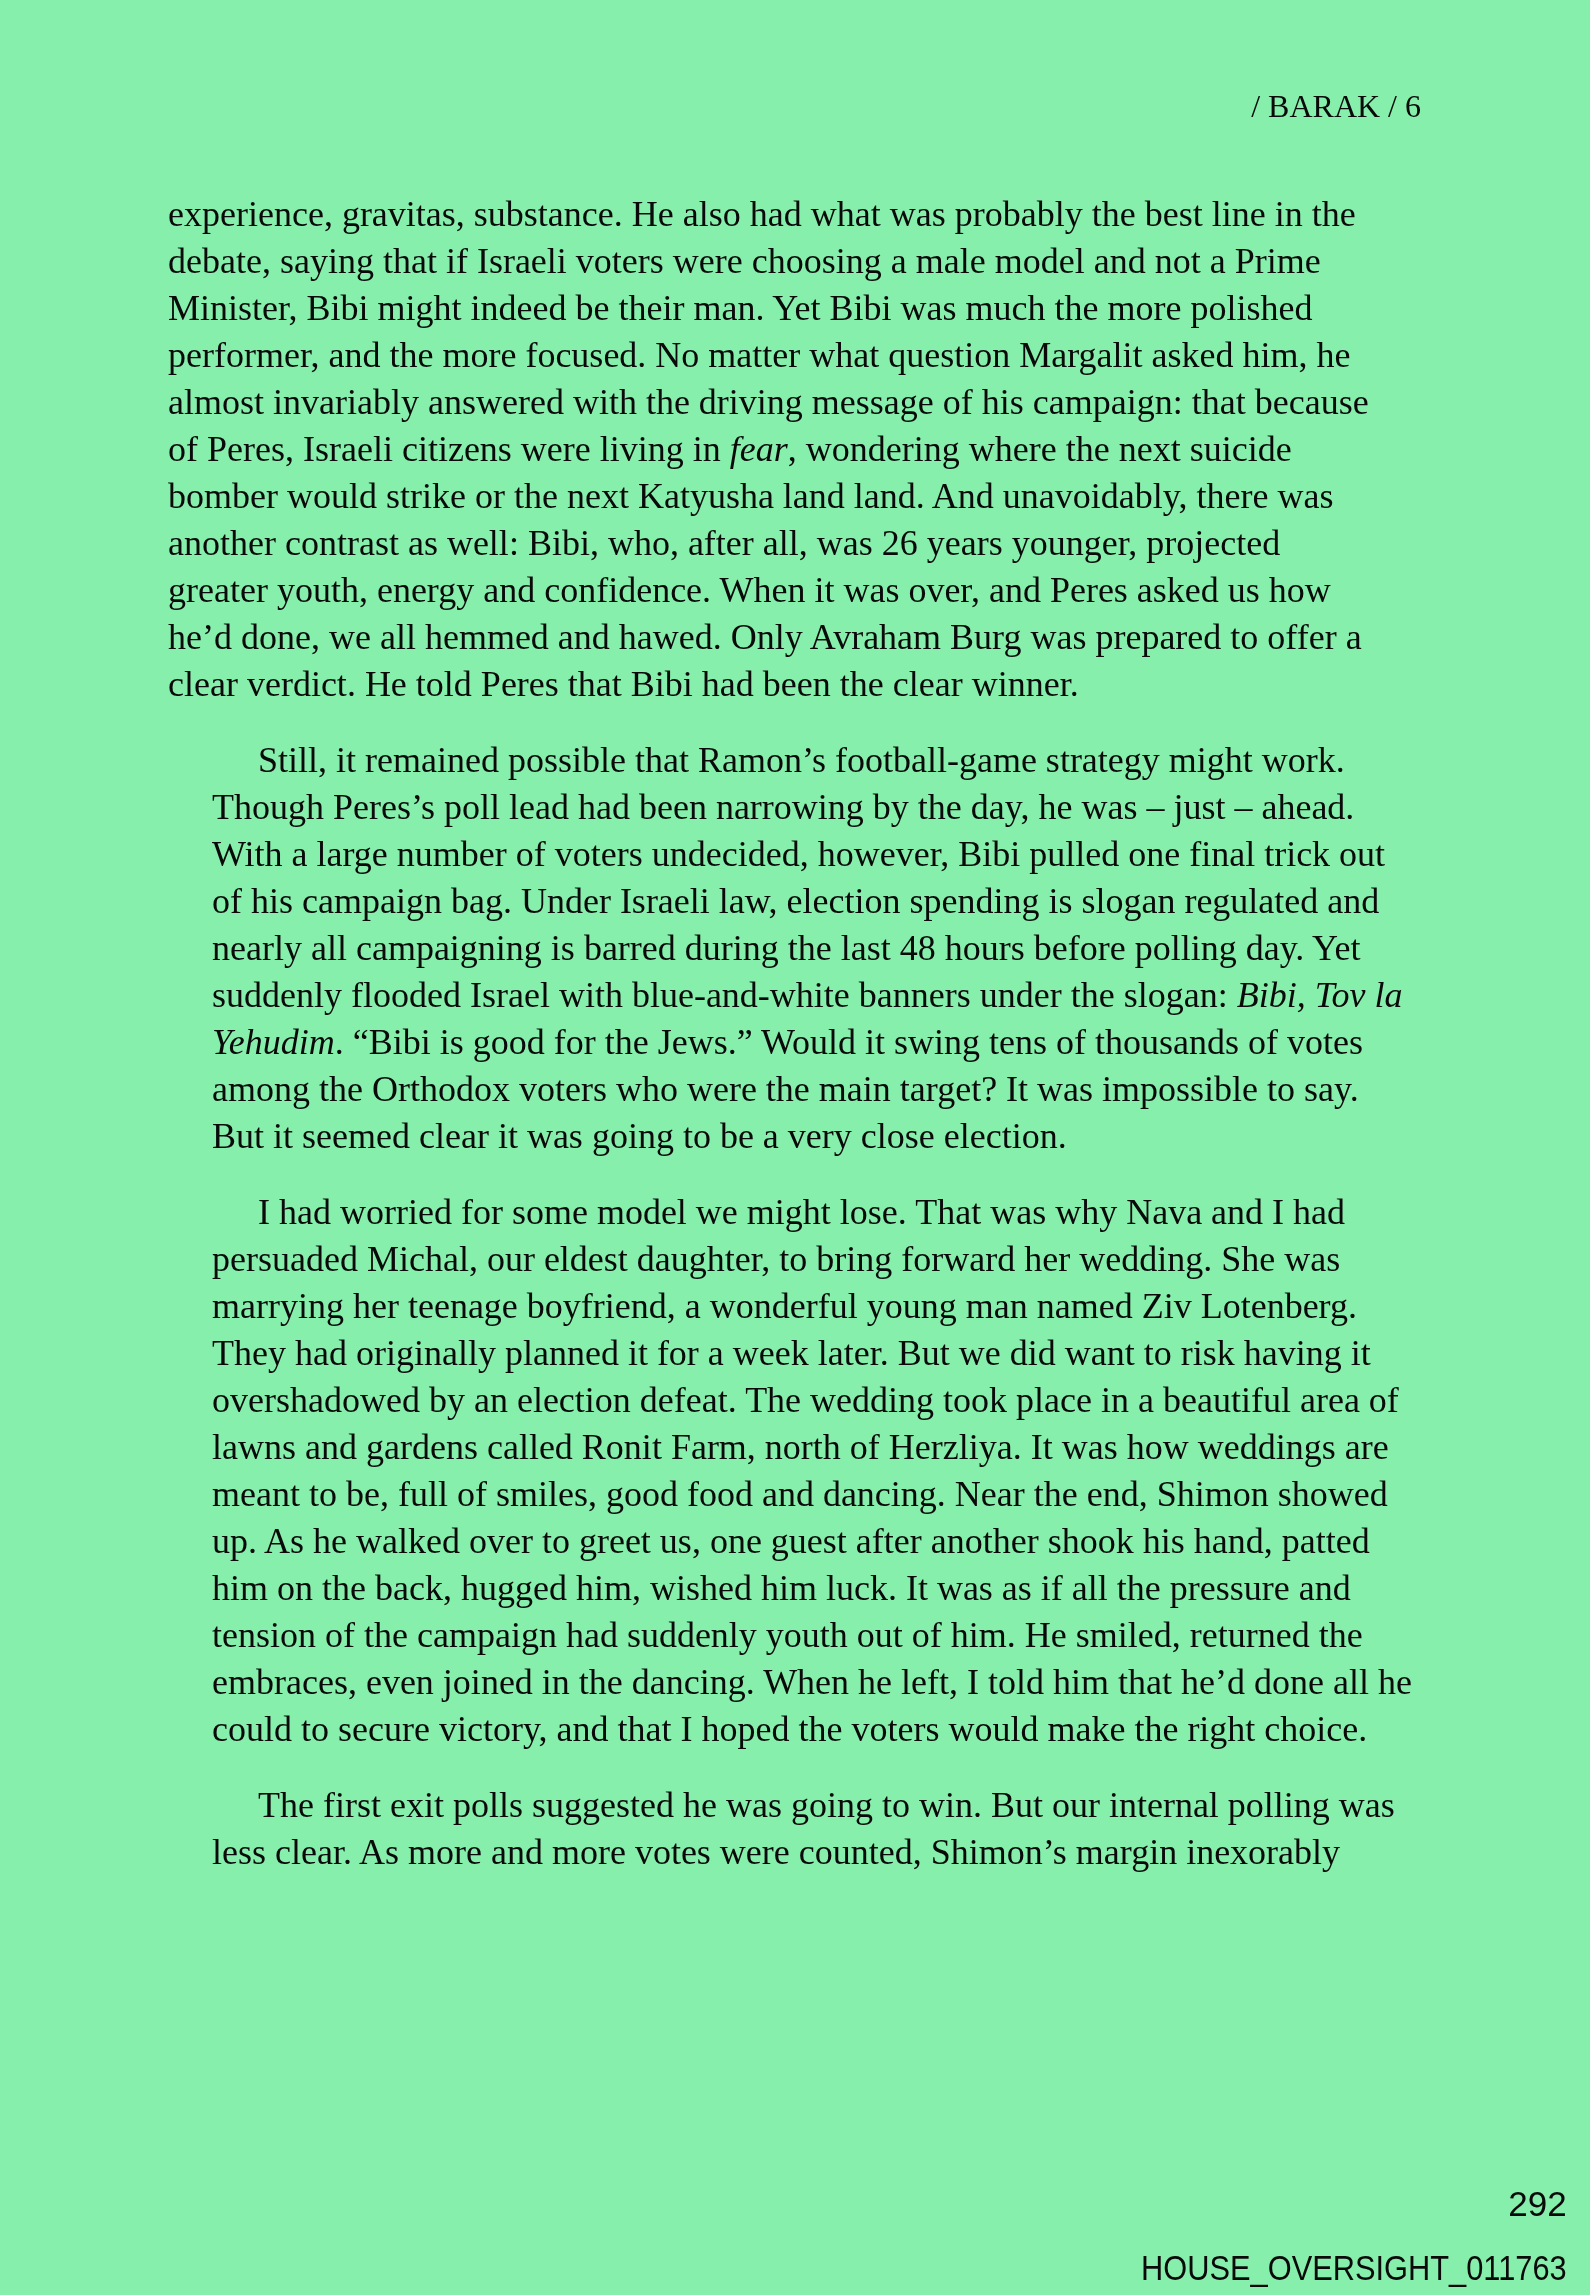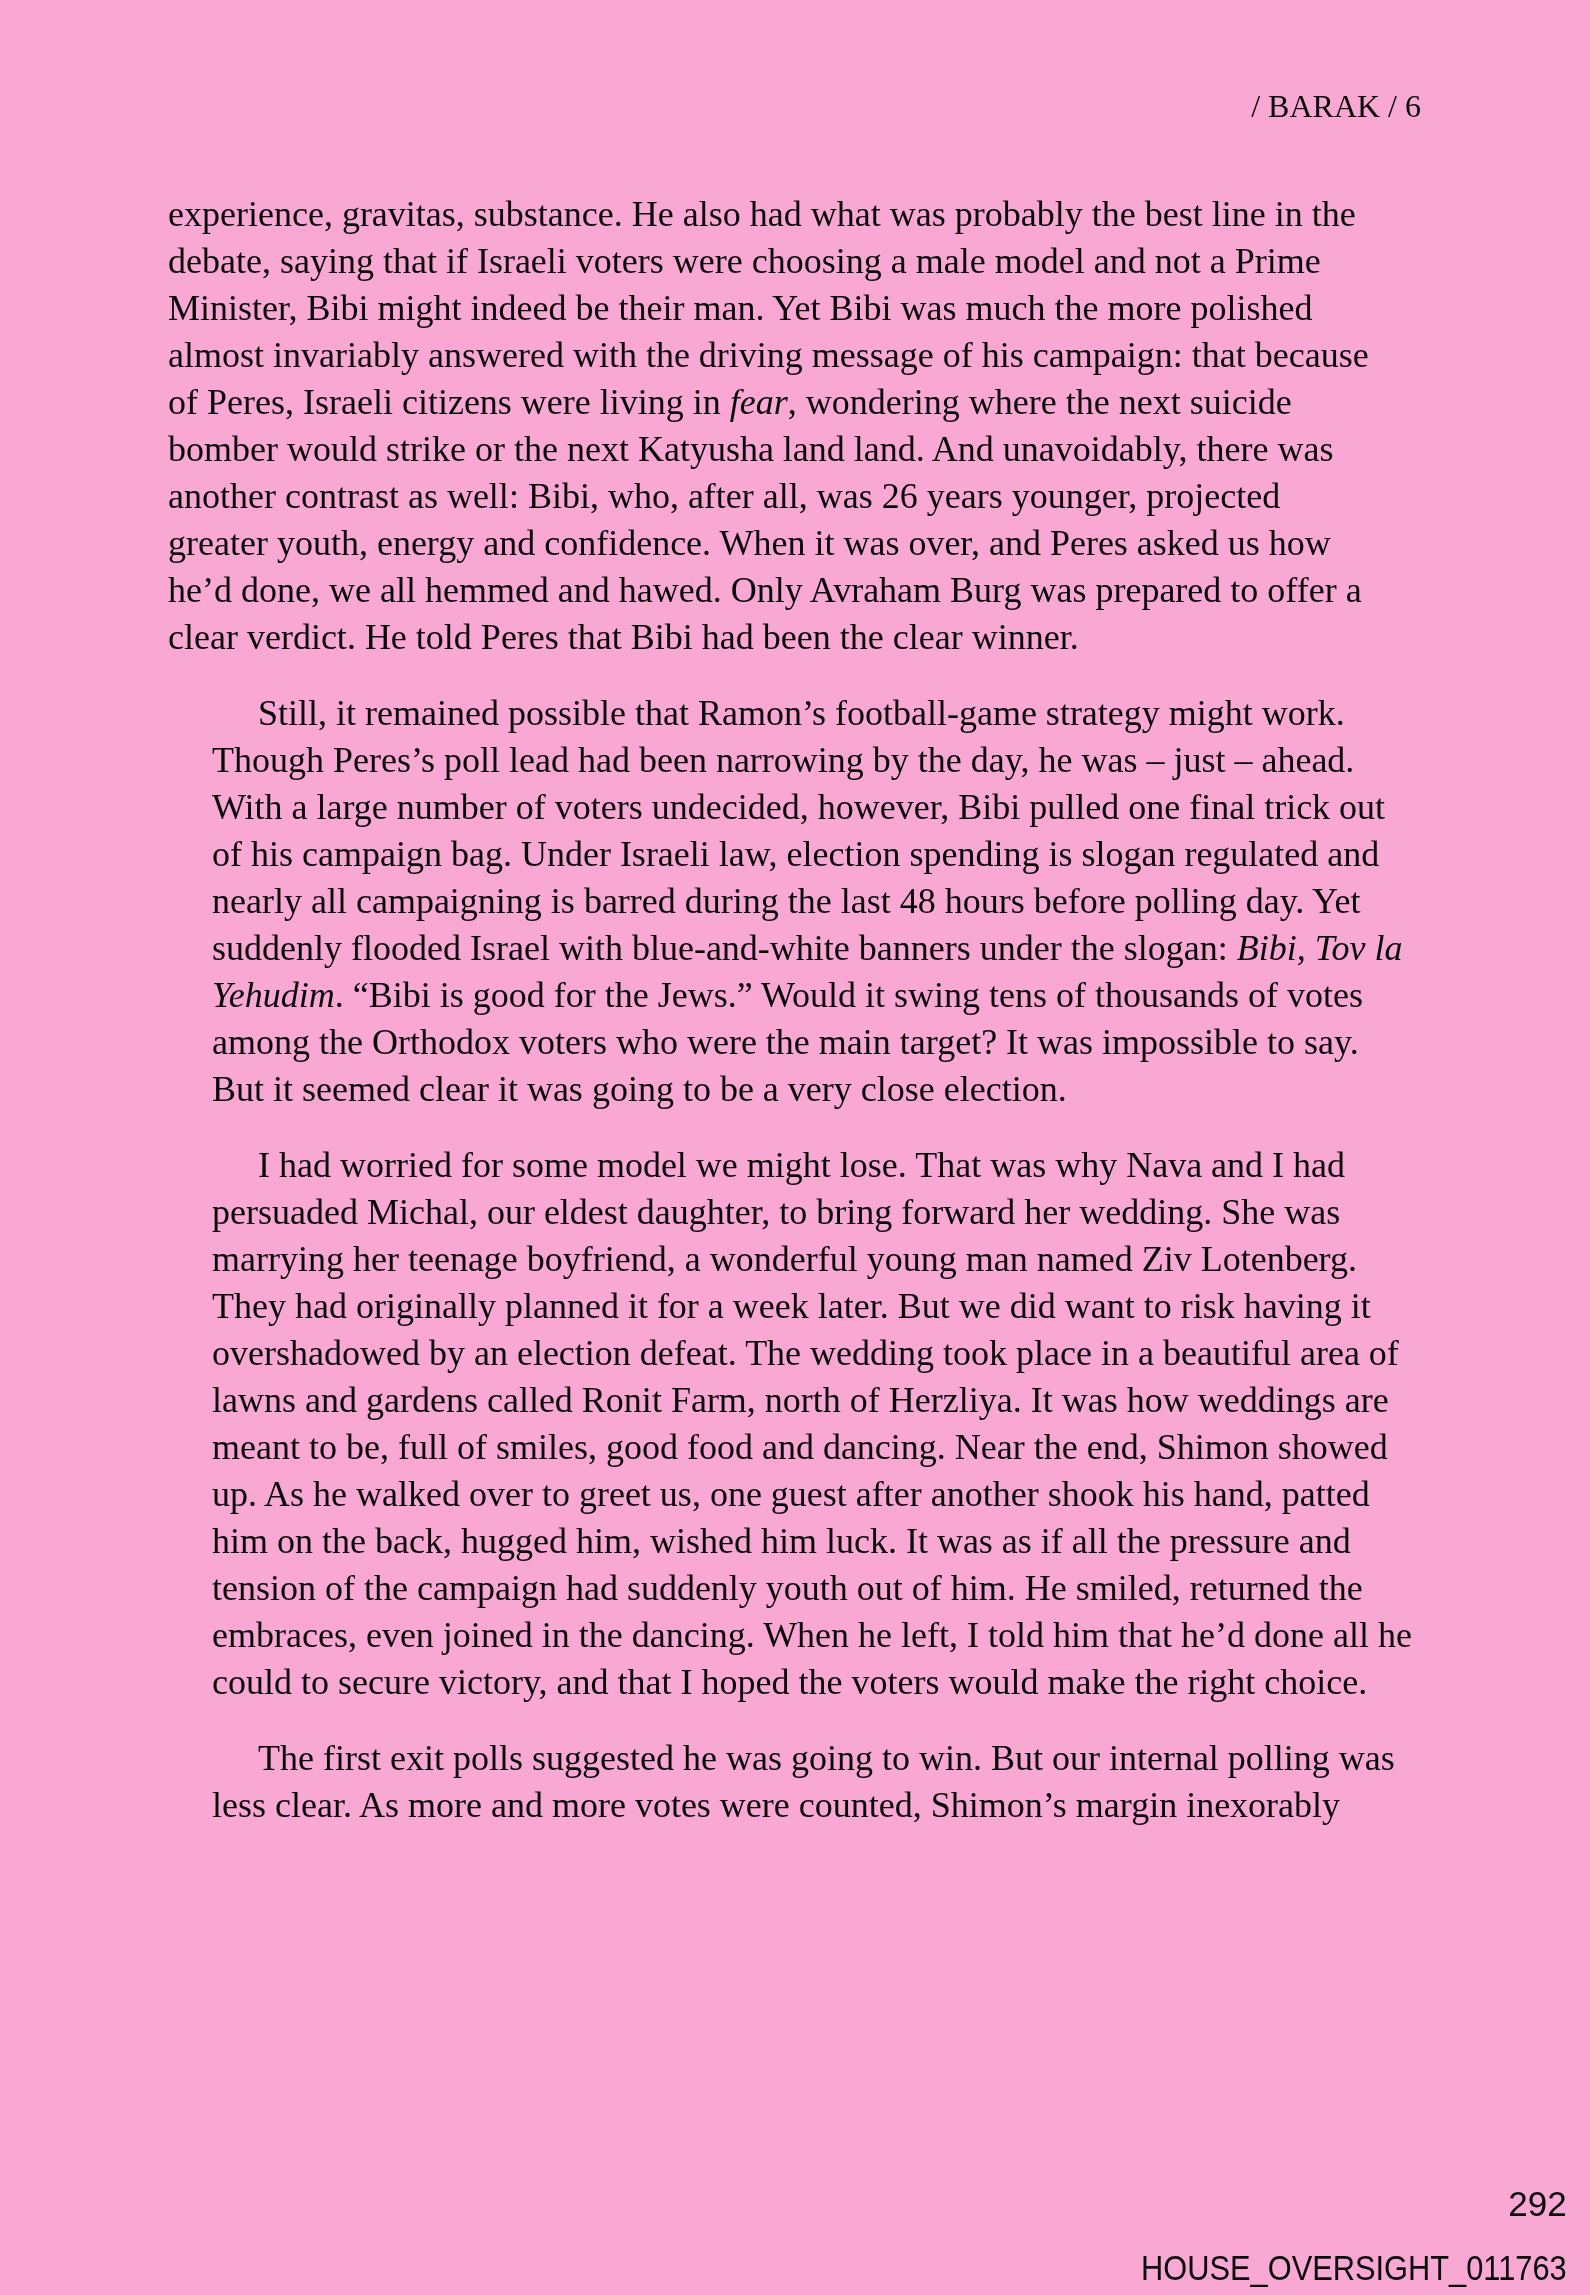--- a/index.html
+++ b/index.html
@@ -11,21 +11,21 @@
     position: relative;
     width: 1591px;
     height: 2295px;
     font-family: "Liberation Serif", serif;
     color: #0a0a0a;
     overflow: hidden;
   }
   .scan-page {
     position: absolute;
     inset: 0;
-    background: #f9a8d4;
+    background: #86efac;
   }
   .running-header {
     position: absolute;
     left: 168px;
     top: 83px;
     width: 1253px;
     text-align: right;
     font-size: 32px;
     line-height: 47px;
     white-space: nowrap;
@@ -76,20 +76,21 @@
 <body>
 
 <div class="scan-page">
   <div class="running-header">/ BARAK / 6</div>
 
   <div class="body-text">
       <div class="paragraph">
         <div class="line first"><span>experience, gravitas, substance. He also had what was probably the best line in the</span></div>
         <div class="line"><span>debate, saying that if Israeli voters were choosing a male model and not a Prime</span></div>
         <div class="line"><span>Minister, Bibi might indeed be their man. Yet Bibi was much the more polished</span></div>
+        <div class="line"><span>performer, and the more focused. No matter what question Margalit asked him, he</span></div>
         <div class="line"><span>almost invariably answered with the driving message of his campaign: that because</span></div>
         <div class="line"><span>of Peres, Israeli citizens were living in </span><span class="ital">fear</span><span>, wondering where the next suicide</span></div>
         <div class="line"><span>bomber would strike or the next Katyusha land land. And unavoidably, there was</span></div>
         <div class="line"><span>another contrast as well: Bibi, who, after all, was 26 years younger, projected</span></div>
         <div class="line"><span>greater youth, energy and confidence. When it was over, and Peres asked us how</span></div>
         <div class="line"><span>he’d done, we all hemmed and hawed. Only Avraham Burg was prepared to offer a</span></div>
         <div class="line"><span>clear verdict. He told Peres that Bibi had been the clear winner.</span></div>
       </div>
       <div class="paragraph indent">
         <div class="line first"><span>Still, it remained possible that Ramon’s football-game strategy might work.</span></div>

